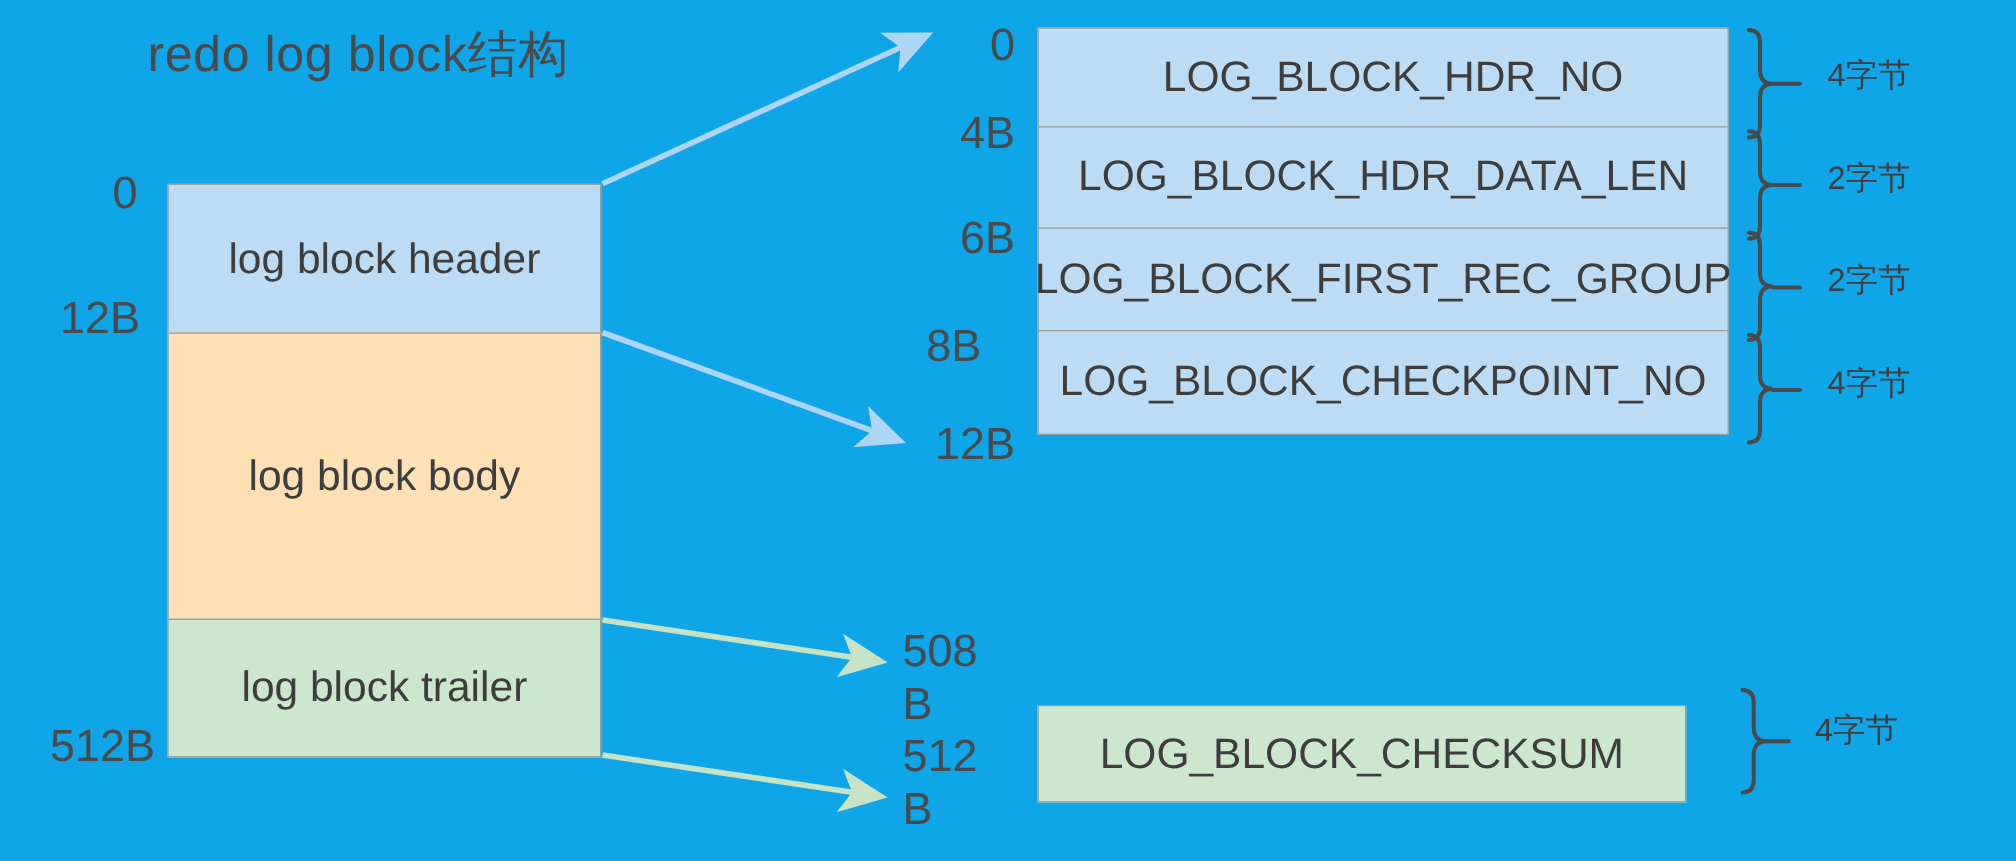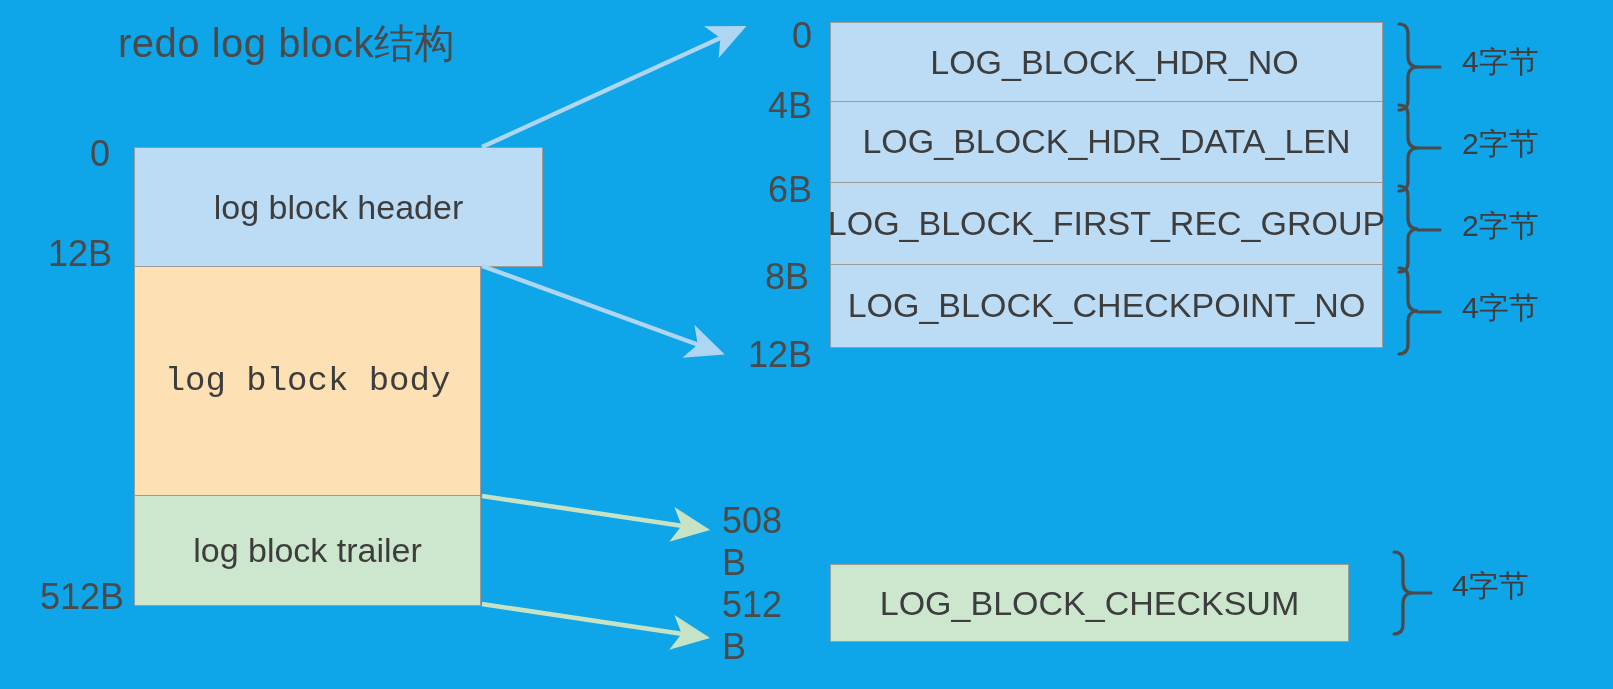--- a/index.html
+++ b/index.html
@@ -31,40 +31,40 @@
     box-sizing:border-box;
     display:flex;
     align-items:center;
     justify-content:center;
     border:1.5px solid #9b9b9b;
     font-size:34px;
     color:#3d3d3d;
     white-space:nowrap;
   }
   .blk.blue  {background:#bcdcf5;}
-  .blk.orange{background:#fde0b3;font-family:Liberation Mono, monospace;}
+  .blk.orange{background:#fde0b3;}
   .blk.green {background:#cce7cd;}
 
   
   .stack-item{border-top-width:1.5px;}
   .stack-item + .stack-item{border-top:1.5px solid #9b9b9b;margin-top:-1.5px;}
 
   
   .off{
     font-size:36px;
     color:#4a4a4a;
     white-space:nowrap;
     line-height:1;
   }
   .off.r{text-align:right;}
   .off.c{text-align:left;line-height:1.18;white-space:normal;}
 
   
   .bytelabel{
-    font-size:30px;
+    font-size:26px;
     color:#3d3d3d;
     white-space:nowrap;
     line-height:1;
   }
 
   svg.overlay{
     position:absolute;left:0;top:0;width:1613px;height:689px;
     pointer-events:none;
   }
 </style>
@@ -75,36 +75,36 @@
 
   <div class="abs" id="diagram-title">redo log block结构</div>
 
   <div class="abs off r" style="left:0px;top:136px;width:110px;">0</div>
 
   <div class="abs off r" style="left:0px;top:236px;width:112px;">12B</div>
 
 
   <div class="abs off r" style="left:0px;top:579px;width:124px;">512B</div>
 
-  <div class="abs blk blue" style="left:134px;top:147px;width:409px;height:120px;">
+  <div class="abs blk blue" style="left:134px;top:147px;width:347px;height:120px;">
     <span>log block header</span>
   </div>
 
   <div class="abs blk orange" style="left:134px;top:266px;width:347px;height:230px;">
     <span>log block body</span>
   </div>
 
   <div class="abs blk green" style="left:134px;top:495px;width:347px;height:111px;">
     <span>log block trailer</span>
   </div>
 
   <div class="abs off r" style="left:700px;top:18px;width:112px;">0</div>
   <div class="abs off r" style="left:700px;top:88px;width:112px;">4B</div>
   <div class="abs off r" style="left:700px;top:172px;width:112px;">6B</div>
-  <div class="abs off r" style="left:697px;top:259px;width:112px;">8B</div>
+  <div class="abs off r" style="left:673px;top:259px;width:112px;">8B</div>
   <div class="abs off r" style="left:700px;top:337px;width:112px;">12B</div>
 
   <div class="abs blk blue stack-item" style="left:830px;top:22px;width:553px;height:81px;padding-left:16px;">
     <span>LOG_BLOCK_HDR_NO</span>
   </div>
   <div class="abs blk blue stack-item" style="left:830px;top:102px;width:553px;height:82px;">
     <span>LOG_BLOCK_HDR_DATA_LEN</span>
   </div>
   <div class="abs blk blue stack-item" style="left:830px;top:183px;width:553px;height:83px;">
     <span>LOG_BLOCK_FIRST_REC_GROUP</span>

